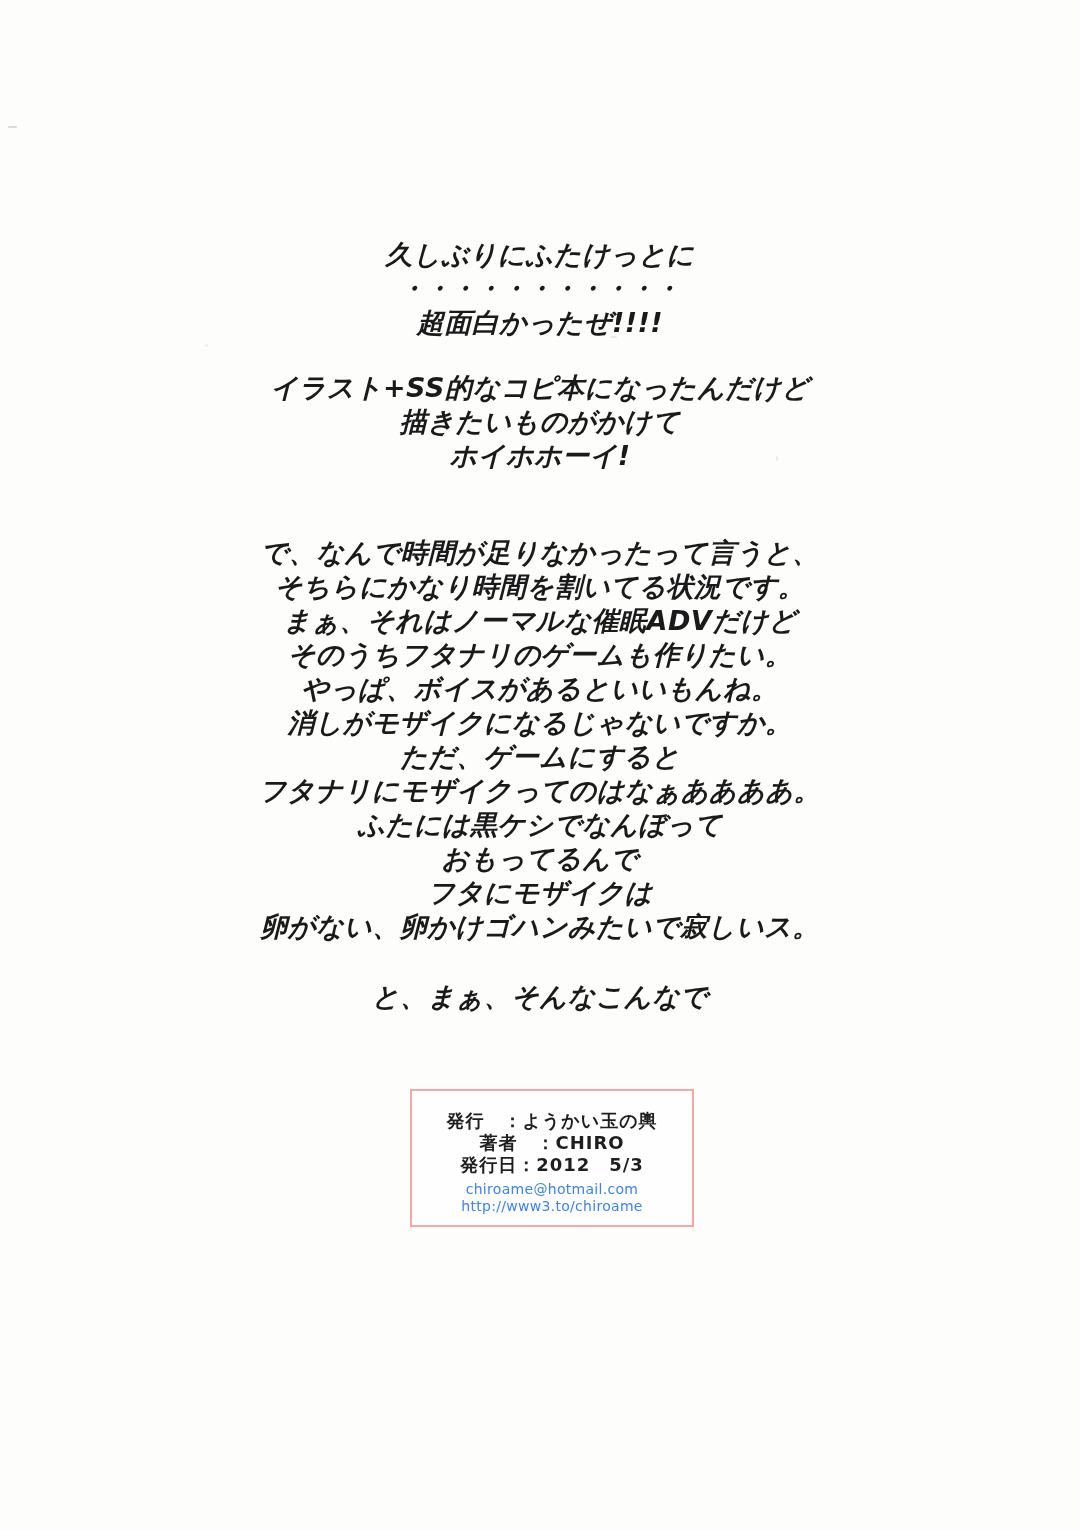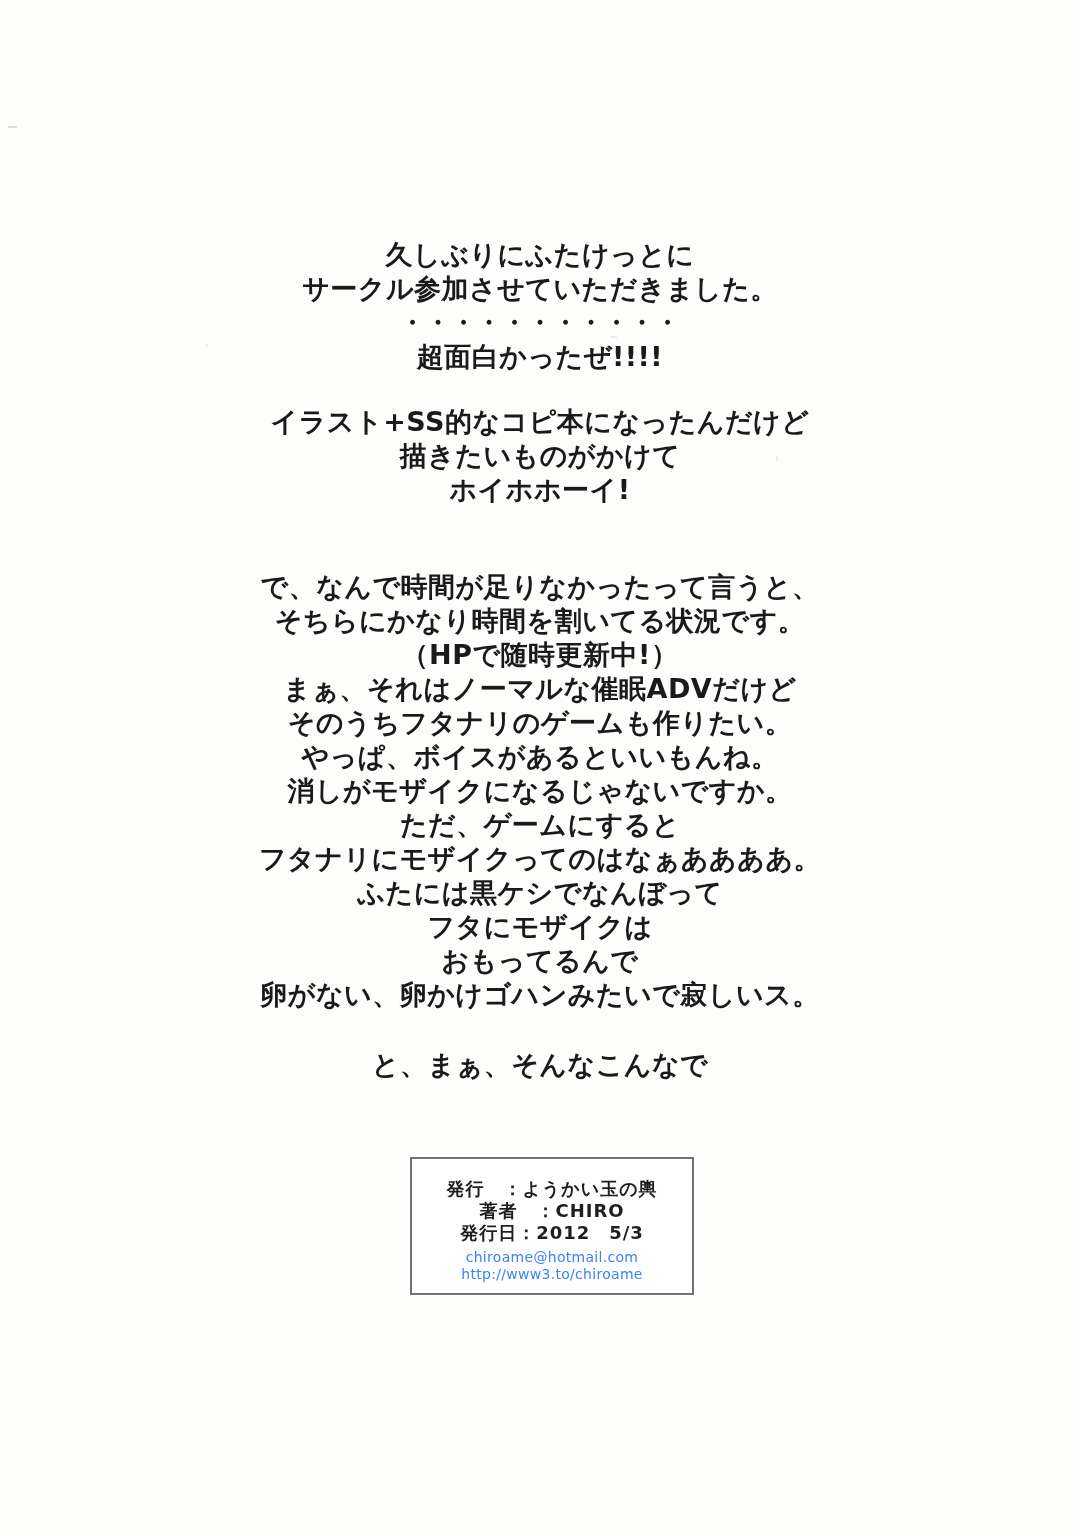--- a/index.html
+++ b/index.html
@@ -19,40 +19,41 @@
     inset: 0;
     padding-top: 238px;
     box-sizing: border-box;
   }
   .blk {
     text-align: center;
     color: #1a1a1a;
     font-weight: 700;
     font-size: 27px;
     width: 1080px;
+    font-style: italic;
   }
   .blk p {
     margin: 0;
     line-height: 34px;
     letter-spacing: 0.5px;
     white-space: nowrap;
   }
   .b1 { margin-bottom: 31px; }
   .b2 { margin-bottom: 63px; }
   .b3 { margin-bottom: 36px; }
   .b4 { margin-bottom: 0; }
   .dots {
     letter-spacing: 6px;
     font-size: 25px;
   }
   .colophon {
     margin: 75px auto 0 auto;
     transform: translateX(12px);
     width: 272px;
-    border: 2px solid #737373;
+    border: 2px solid #fca5a5;
     background: #fefefe;
     text-align: center;
     padding: 19px 4px 10px 4px;
     box-sizing: content-box;
     color: #222;
   }
   .colophon .c-row {
     margin: 0;
     font-size: 18px;
     font-weight: 700;
@@ -87,44 +88,42 @@
 
 <div class="page">
 
   <div class="speck sp1"></div>
   <div class="speck sp2"></div>
   <div class="speck sp3"></div>
   <div class="speck sp4"></div>
 
   <section class="blk b1">
     <p>久しぶりにふたけっとに</p>
-    <p>サークル参加させていただきました。</p>
     <p class="dots">・・・・・・・・・・・</p>
     <p>超面白かったぜ!!!!</p>
   </section>
 
   <section class="blk b2">
     <p>イラスト+SS的なコピ本になったんだけど</p>
     <p>描きたいものがかけて</p>
     <p>ホイホホーイ!</p>
   </section>
 
   <section class="blk b3">
     <p>で、なんで時間が足りなかったって言うと、</p>
     <p>そちらにかなり時間を割いてる状況です。</p>
-    <p>（HPで随時更新中!）</p>
     <p>まぁ、それはノーマルな催眠ADVだけど</p>
     <p>そのうちフタナリのゲームも作りたい。</p>
     <p>やっぱ、ボイスがあるといいもんね。</p>
     <p>消しがモザイクになるじゃないですか。</p>
     <p>ただ、ゲームにすると</p>
     <p>フタナリにモザイクってのはなぁああああ。</p>
     <p>ふたには黒ケシでなんぼって</p>
+    <p>おもってるんで</p>
     <p>フタにモザイクは</p>
-    <p>おもってるんで</p>
     <p>卵がない、卵かけゴハンみたいで寂しいス。</p>
   </section>
 
   <section class="blk b4">
     <p>と、まぁ、そんなこんなで</p>
   </section>
 
   <div class="colophon">
     <p class="c-row">発行　：ようかい玉の輿</p>
     <p class="c-row">著者　：CHIRO</p>

